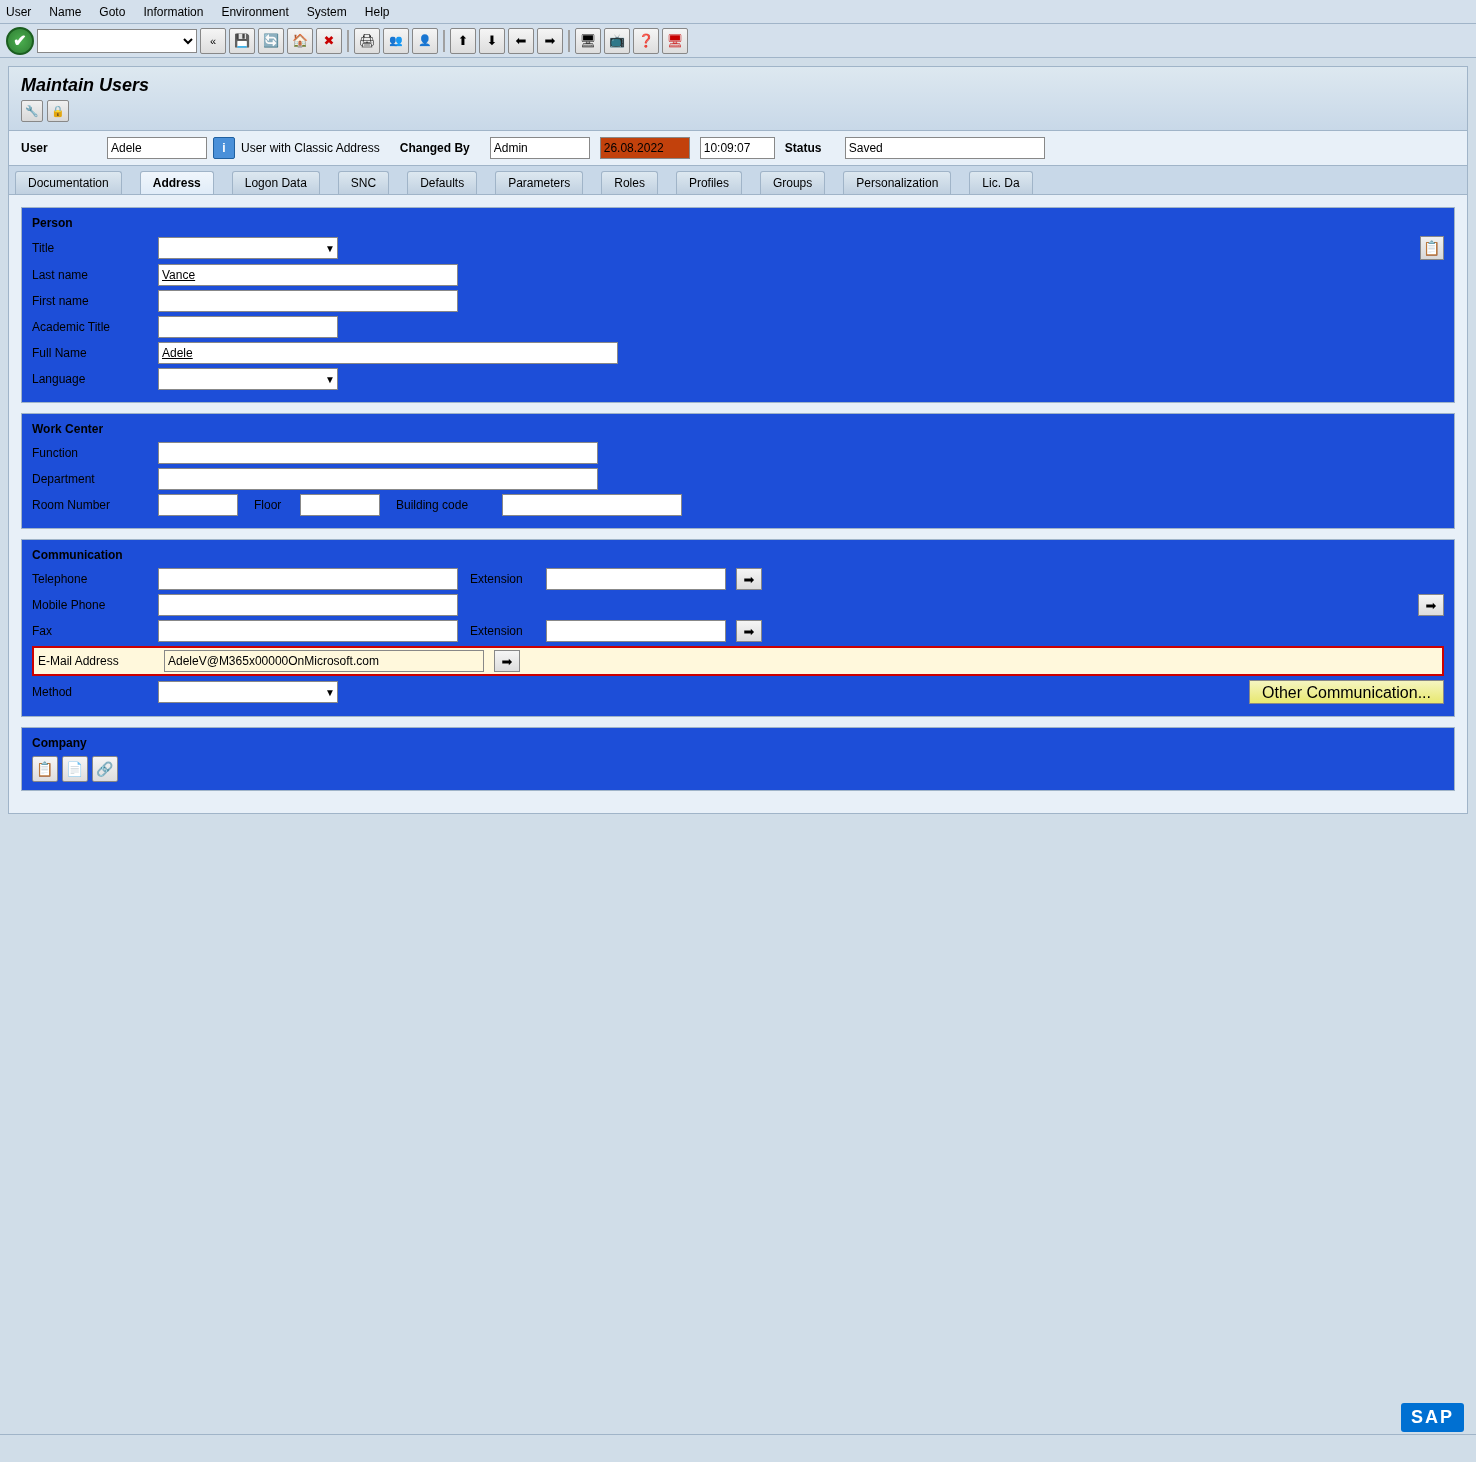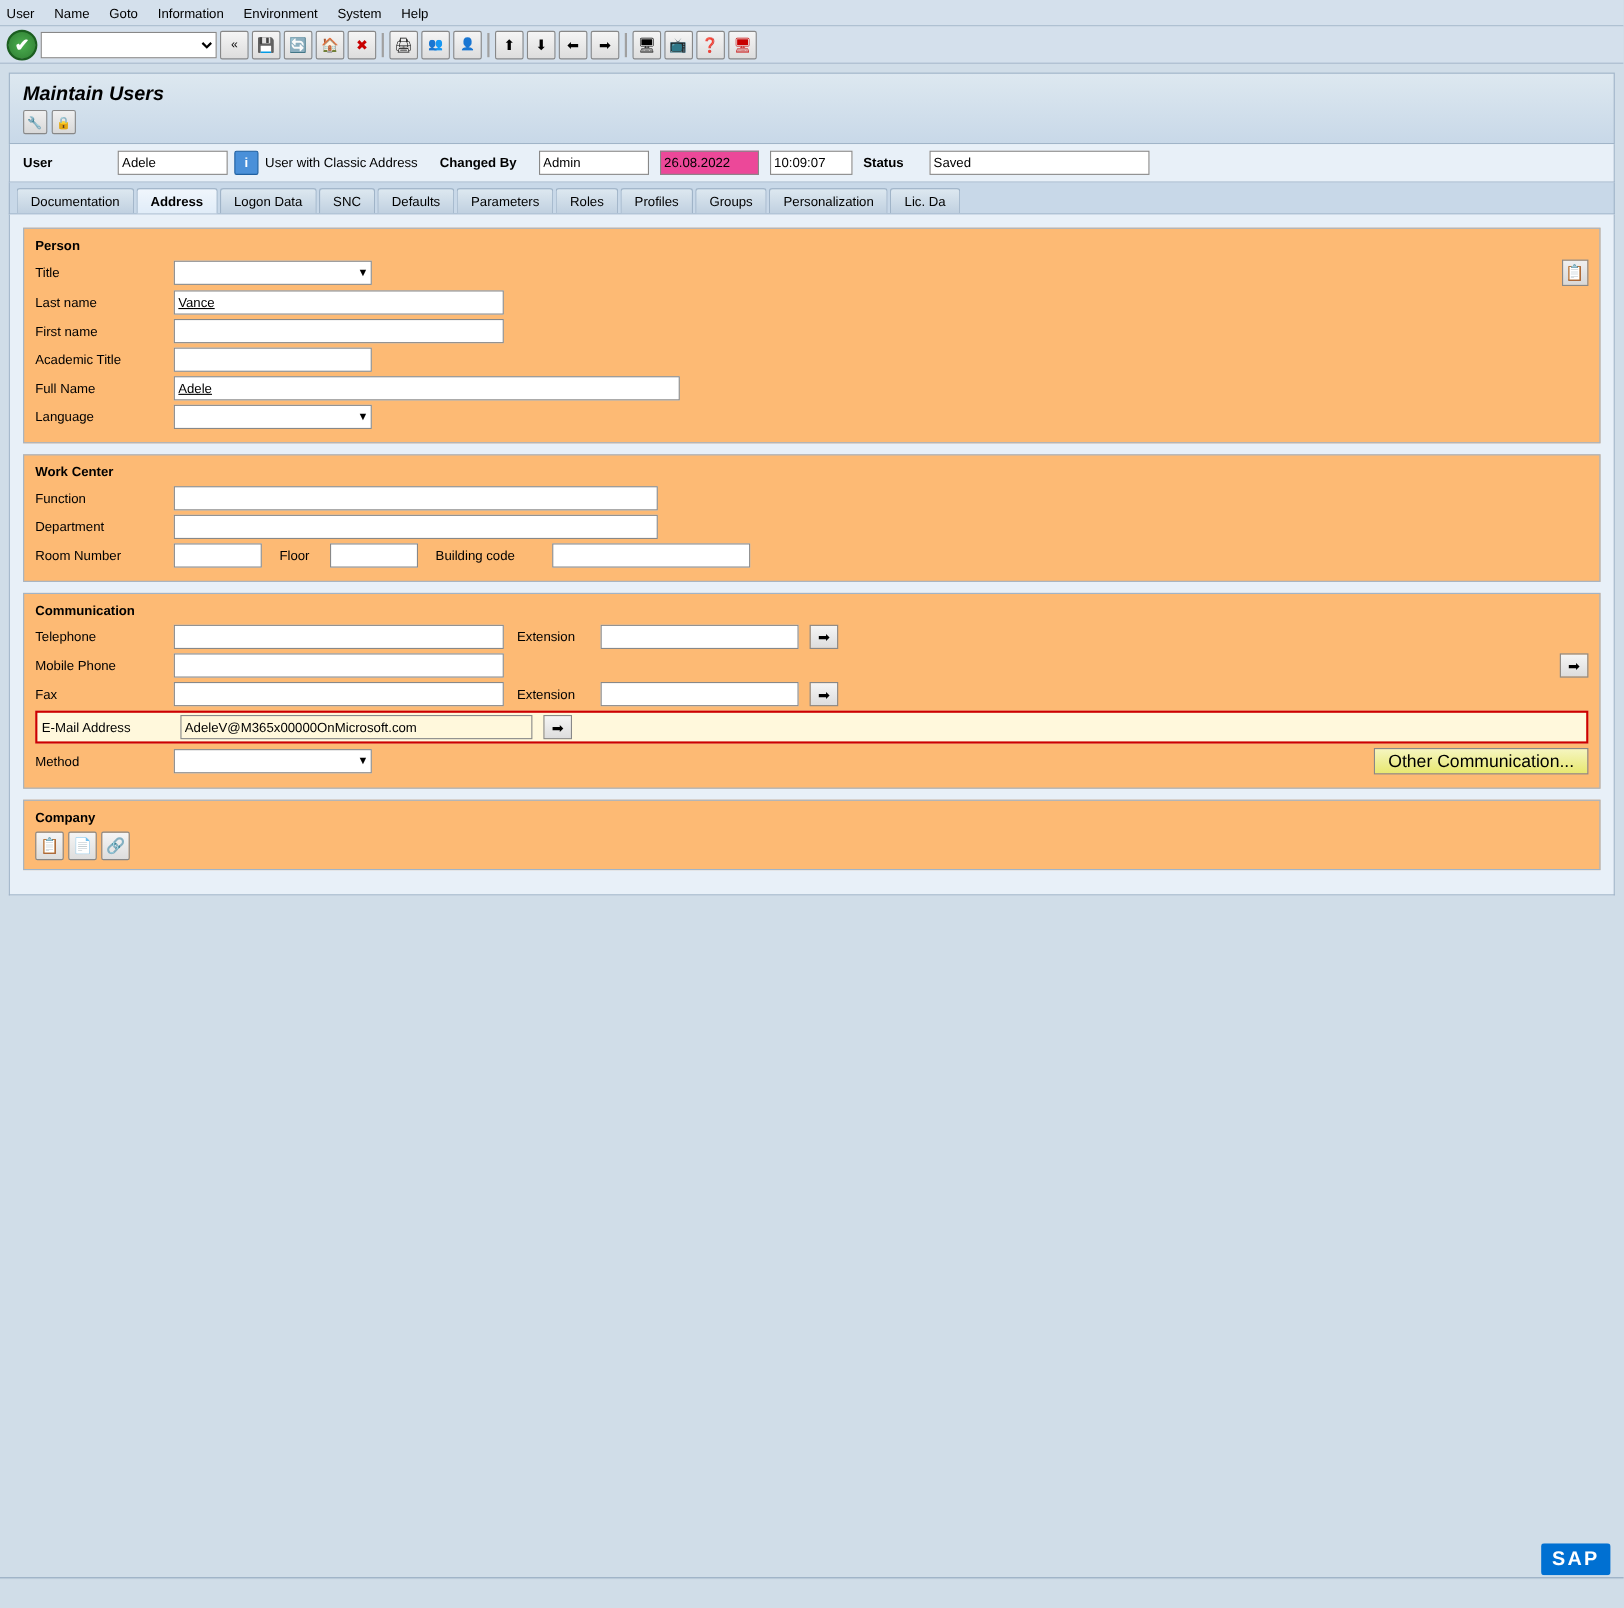--- a/index.html
+++ b/index.html
@@ -143,21 +143,21 @@
       font-size: 12px;
       color: #000;
     }
     .changed-by-row {
       display: flex;
       align-items: center;
       gap: 10px;
     }
     .date-input {
       border: 1px solid #888;
-      background: #ec4899;
+      background: #c2410c;
       height: 22px;
       width: 90px;
       padding: 0 3px;
       font-size: 12px;
     }
     .time-input {
       border: 1px solid #888;
       background: #fff;
       height: 22px;
       width: 75px;
@@ -174,21 +174,21 @@
     }
 
     
     .tabs-container {
       background: #c8d8e8;
       border: 1px solid #a0b4c8;
       border-top: none;
       display: flex;
       align-items: flex-end;
       padding: 4px 6px 0 6px;
-      gap: 2px;
+      gap: 18px;
       flex-wrap: nowrap;
       overflow: hidden;
     }
     .tab {
       padding: 4px 12px;
       border: 1px solid #a0b4c8;
       border-bottom: none;
       background: linear-gradient(180deg, #dde8f0, #c0d0e0);
       cursor: pointer;
       font-size: 12px;
@@ -207,21 +207,21 @@
     .content-panel {
       background: #e8f0f8;
       border: 1px solid #a0b4c8;
       border-top: none;
       padding: 12px;
     }
 
     
     .section-box {
       border: 1px solid #a0b4c8;
-      background: #fdba74;
+      background: #1d4ed8;
       margin-bottom: 10px;
       padding: 8px 10px;
     }
     .section-title {
       font-size: 12px;
       font-weight: bold;
       color: #000;
       margin-bottom: 6px;
     }
 

